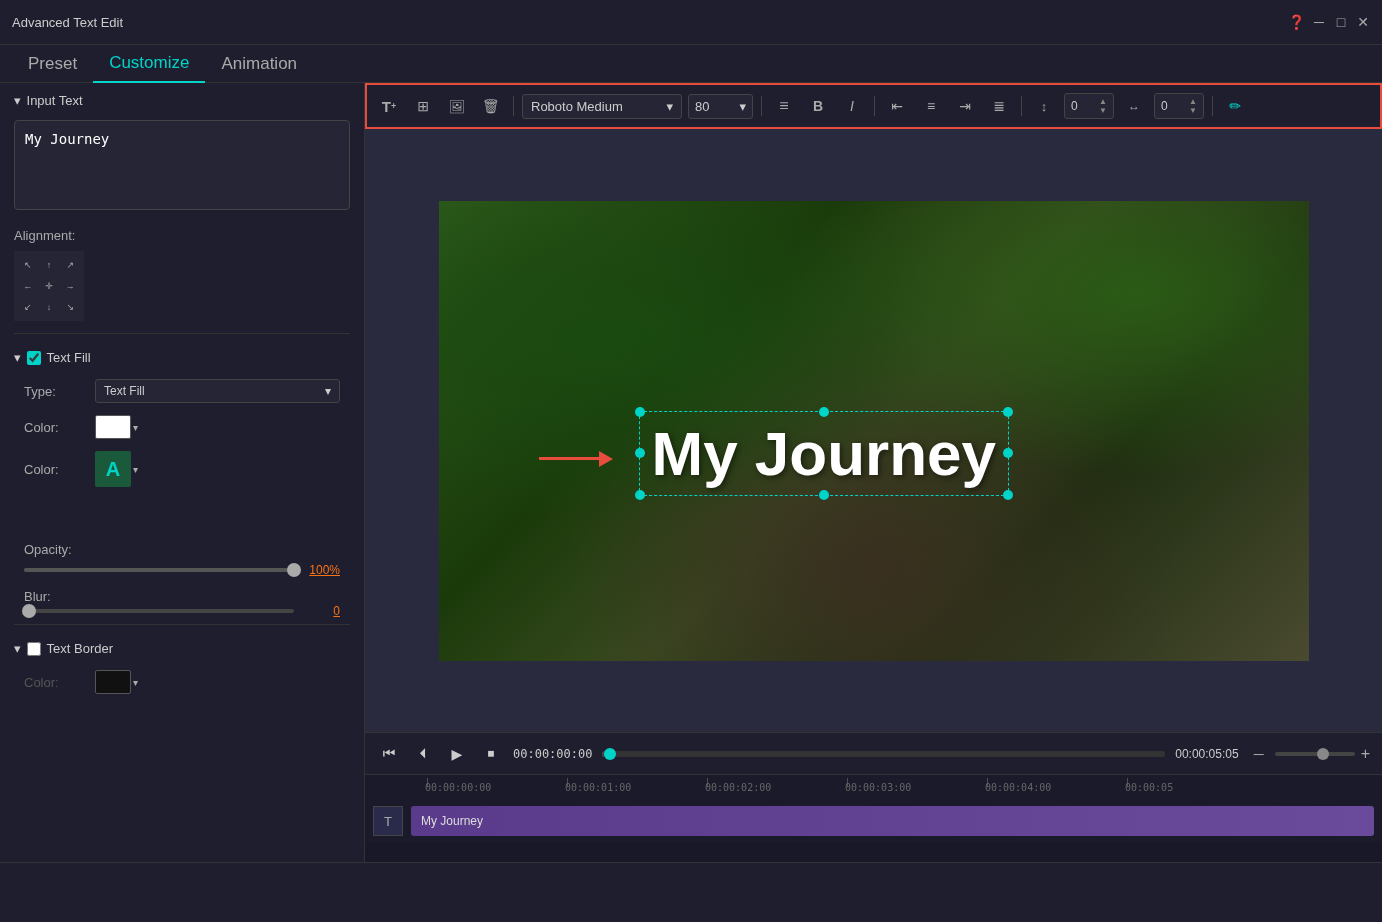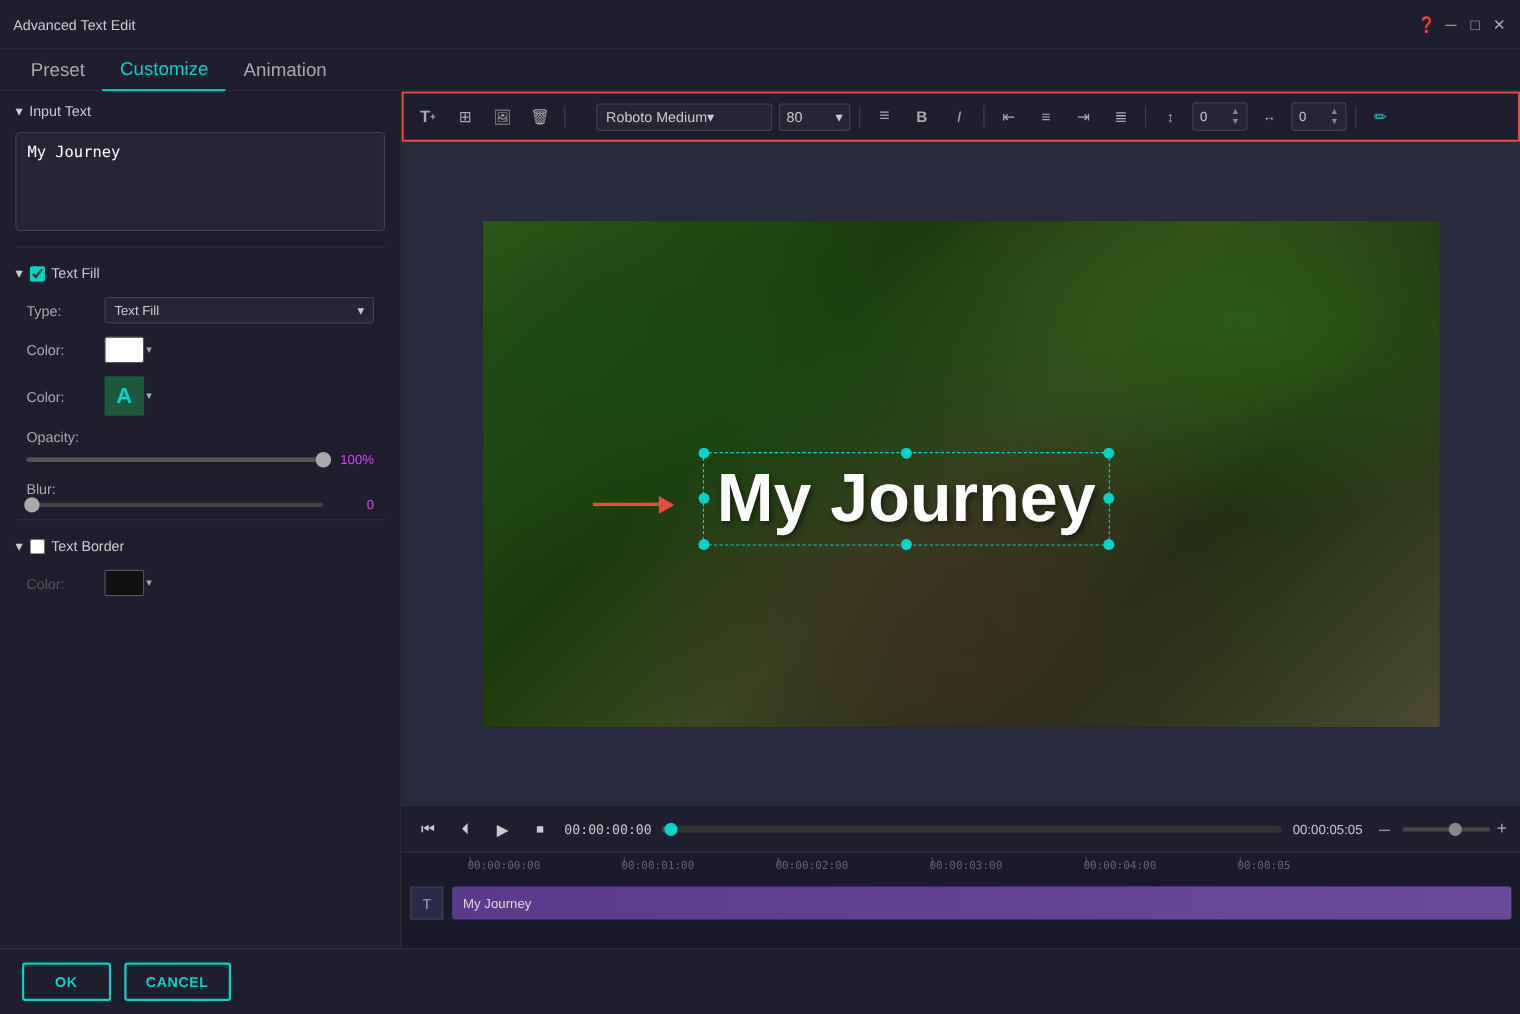--- a/index.html
+++ b/index.html
@@ -214,20 +214,21 @@
       font-size: 20px;
       font-weight: bold;
       color: #00d4c8;
       cursor: pointer;
     }
 
     .opacity-row {
       padding: 6px 24px;
       font-size: 13px;
       color: #aaa;
+      margin-top: 43px;
     }
     .opacity-label { margin-bottom: 6px; }
     .slider-row {
       display: flex;
       align-items: center;
       gap: 10px;
     }
     .slider {
       flex: 1;
       height: 4px;
@@ -246,23 +247,24 @@
       height: 14px;
       background: #aaa;
       border-radius: 50%;
       position: absolute;
       top: -5px;
       transform: translateX(-50%);
       cursor: pointer;
     }
     .slider-value {
       font-size: 12px;
-      color: #d946ef;
+      color: #f97316;
       min-width: 36px;
       text-align: right;
+      text-decoration: underline;
     }
 
     .blur-row {
       padding: 6px 24px;
       font-size: 13px;
       color: #aaa;
     }
 
     
     .right-panel {
@@ -304,22 +306,21 @@
       background: #252535;
       border: 1px solid #444;
       border-radius: 3px;
       color: #ccc;
       padding: 4px 8px;
       font-size: 13px;
       width: 160px;
       cursor: pointer;
       display: flex;
       align-items: center;
-      justify-content: flex-start;
-      margin-left: 20px;
+      justify-content: space-between;
     }
     .font-size-select {
       background: #252535;
       border: 1px solid #444;
       border-radius: 3px;
       color: #ccc;
       padding: 4px 6px;
       font-size: 13px;
       width: 65px;
       cursor: pointer;
@@ -657,20 +658,34 @@
 <div class="main-layout">
 
   <div class="left-panel">
 
     <div class="section-header">
       <span>▾</span>
       <span>Input Text</span>
     </div>
     <textarea class="input-text-area" style="">My Journey</textarea>
 
+    <div class="alignment-section">
+      <div class="alignment-label">Alignment:</div>
+      <div class="alignment-grid">
+        <div class="align-btn">↖</div>
+        <div class="align-btn">↑</div>
+        <div class="align-btn">↗</div>
+        <div class="align-btn">←</div>
+        <div class="align-btn">✛</div>
+        <div class="align-btn">→</div>
+        <div class="align-btn">↙</div>
+        <div class="align-btn">↓</div>
+        <div class="align-btn">↘</div>
+      </div>
+    </div>
 
     <div class="divider"></div>
 
     <div class="checkbox-section-header">
       <span>▾</span>
       <input type="checkbox" checked="" style="">
       <span>Text Fill</span>
     </div>
 
     <div class="prop-row">
@@ -858,17 +873,13 @@
         <div class="track-clip">
           <span>My Journey</span>
         </div>
       </div>
     </div>
 
   </div>
 </div>
 
 <div class="bottom-bar">
-  <div class="right-buttons">
-    <button class="ok-btn">OK</button>
-    <button class="cancel-btn">CANCEL</button>
-  </div>
 </div>
 
 </body></html>

